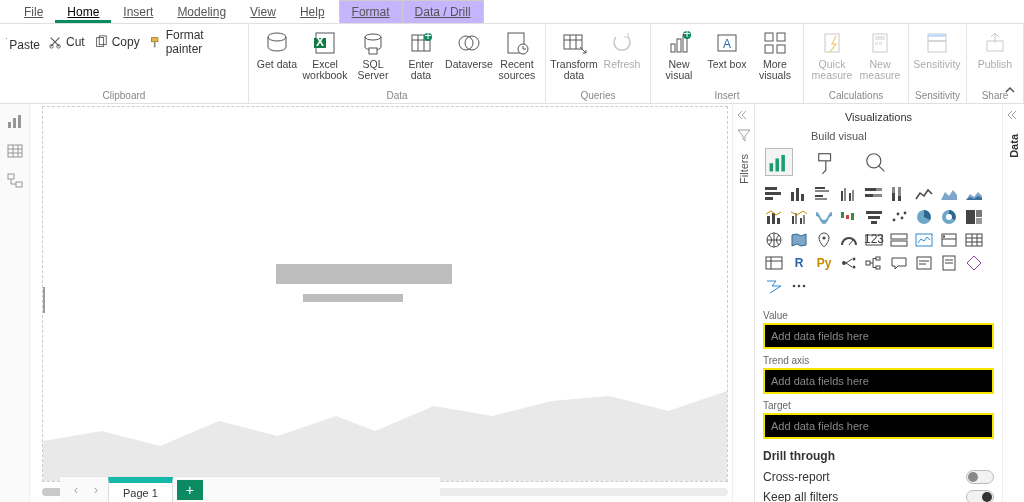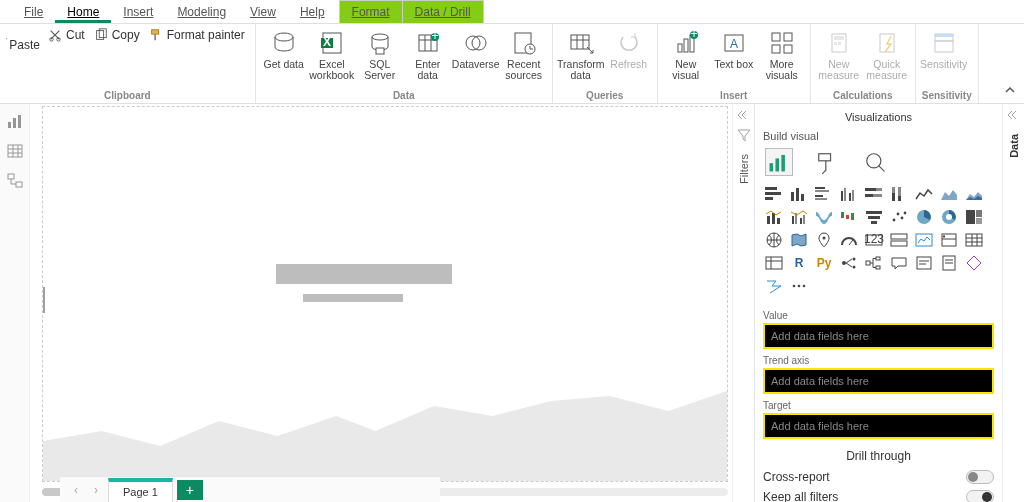--- a/index.html
+++ b/index.html
@@ -1,27 +1,27 @@
 <!DOCTYPE html>
 <html><head>
 <meta charset="utf-8">
 <style>
 * { margin:0; padding:0; box-sizing:border-box; font-family:"Segoe UI",Arial,sans-serif; font-size:12px; color:#333; }
 body { background:#fff; width:1024px; height:502px; overflow:hidden; position:relative; display:flex; flex-direction:column; }
 
 .tab-row { height:24px; display:flex; align-items:flex-end; padding-left:12px; gap:0; border-bottom:1px solid #e0e0e0; }
 .tab { padding:4px 12px; cursor:pointer; color:#555;text-decoration:underline; }
 .tab.home { border-bottom:3px solid #0c8a62; color:#000; font-weight:500; padding-bottom:1px; }
-.tab.context { border:1px solid #ccc; border-bottom:none; background:#84cc16; margin-left:2px; }
+.tab.context { border:1px solid #ccc; border-bottom:none; background:#c4b5fd; margin-left:2px; }
 .tab.context + .tab.context{ margin-left:-1px; }
 
 .ribbon { height:80px; display:flex; align-items:stretch; border-bottom:1px solid #e0e0e0; position:relative; }
 .group { border-right:1px solid #e5e5e5; display:flex; flex-direction:column; padding:3px 6px 1px; }
 .group-body { display:flex; align-items:flex-start; flex:1; gap:4px; }
-.group-label { text-align:center; font-size:10px; color:#888; padding:1px 0;font-weight:bold; }
+.group-label { text-align:center; font-size:10px; color:#888; padding:1px 0; }
 .rbtn { display:flex; flex-direction:column; align-items:center; justify-content:flex-start; width:44px; padding:2px 1px; cursor:pointer; gap:2px; }
 .rbtn .ic { width:28px; height:28px; display:flex; align-items:center; justify-content:center; }
 .rbtn span.lbl { font-size:10.5px; line-height:11px; text-align:center; color:#444; }
 .rbtn.disabled span.lbl, .rbtn.disabled .ic { opacity:.45; }
 .clip-col { display:flex; gap:1px; }
 .clip-item { display:flex; align-items:center; gap:4px; padding:1px 4px; cursor:pointer; font-size:11px; color:#444; }
 .clip-item .ic-sm { width:14px; height:14px; display:flex; align-items:center; justify-content:center; }
 .paste-btn{display:flex;flex-direction:row;align-items:center;width:34px;padding:2px 0;cursor:pointer;gap:2px;}
 .paste-btn .ic{width:26px;height:32px;}
 .ribbon .collapse{ position:absolute; right:8px; top:auto; bottom:4px; cursor:pointer; }
@@ -40,46 +40,46 @@
 .hscroll{position:absolute;left:12px;right:4px;bottom:6px;height:8px;background:#ececec;border-radius:4px;}
 .hscroll .thumb{height:100%;width:120px;background:#c9c9c9;border-radius:4px;}
 
 .filters-rail{ width:22px; border-left:1px solid #eee; background:#fff; display:flex; flex-direction:column; align-items:center; padding-top:4px; gap:6px;}
 .filters-rail .lab{ writing-mode:vertical-rl; transform:rotate(180deg); font-size:11px; color:#555; margin-top:6px;}
 .filters-rail .ic{width:14px;height:14px;opacity:.6;}
 
 .viz-pane{ width:248px; border-left:1px solid #e3e3e3; display:flex; flex-direction:column; padding:0 8px 6px; overflow:hidden;}
 .viz-pane .hdr{display:flex;align-items:center;justify-content:space-between;padding:6px 0;}
 .viz-pane .hdr h3{font-size:11px;font-weight:400;}
-.viz-pane .sub{font-size:11px;color:#555;padding-bottom:4px;}
+.viz-pane .sub{font-size:11px;color:#555;padding-bottom:4px;margin-left:48px;}
 .viz-tabs{display:flex;gap:20px;padding:2px 2px 8px;}
 .viz-tabs .vt{width:28px;height:28px;display:flex;align-items:center;justify-content:center;cursor:pointer;border:1px solid transparent;}
 .viz-tabs .vt.active{border:1px solid #bbb;background:#f4f4f4;}
 .viz-grid{display:grid;grid-template-columns:repeat(9,22px);gap:3px 3px;padding-bottom:8px;}
 .viz-grid .cell{width:22px;height:20px;display:flex;align-items:center;justify-content:center;cursor:pointer;}
 .viz-grid .cell svg{width:20px;height:18px;}
 .field-label{font-size:10px;color:#666;margin:6px 0 2px;}
 .field-well{border:2px solid #f5e600;background:#000000;padding:5px 6px;font-size:11px;color:#888;cursor:pointer;}
-.section-h{font-size:12px;font-weight:400;margin:10px 0 4px;color:#333;text-align:center;}
+.section-h{font-size:12px;font-weight:700;margin:10px 0 4px;color:#333;}
 .row-toggle{display:flex;align-items:flex-end;justify-content:space-between;font-size:11px;color:#444;padding:3px 0;}
 .toggle{width:28px;height:14px;border:1px solid #bbb;border-radius:8px;position:relative;background:#f2f2f2;}
 .toggle .knob{position:absolute;top:1px;width:10px;height:10px;border-radius:50%;background:#888;}
 .toggle.off .knob{left:1px;}
 .toggle.on .knob{right:1px;background:#333;}
 .toggle .txt{position:absolute;top:18px;font-size:12px;color:#777;text-decoration:underline;}
 .toggle.off .txt{right:3px;}
 .toggle.on .txt{left:3px;}
 
 .data-rail{width:22px;border-left:1px solid #eee;display:flex;flex-direction:column;align-items:center;padding-top:4px;gap:6px;}
 .data-rail .lab{writing-mode:vertical-rl;transform:rotate(180deg);font-size:11px;color:#333;font-weight:600;margin-top:6px;}
 .data-rail .ic{width:14px;height:14px;opacity:.6;}
 
 .page-bar{height:26px;border-top:1px solid #e5e5e5;background:#fafafa;display:flex;align-items:center;padding:0 8px;gap:4px;position:absolute;left:30px;right:292px;bottom:0;}
 .page-bar .nav{width:16px;text-align:center;color:#aaa;cursor:pointer;}
-.page-tab{padding:4px 14px;border:1px solid #ddd;border-bottom:none;background:#fff;font-size:11px;color:#333;cursor:pointer;border-top:4px solid #14b8a6;}
+.page-tab{padding:4px 14px;border:1px solid #ddd;border-bottom:none;background:#fff;font-size:11px;color:#333;cursor:pointer;border-top:6px solid #14b8a6;}
 .add-page{width:26px;height:20px;background:#0c8a62;color:#fff;display:flex;align-items:center;justify-content:center;font-size:14px;cursor:pointer;}
 .chev{width:12px;height:12px;}
 </style>
 </head>
 <body>
 
 <div class="tab-row">
   <div class="tab">File</div>
   <div class="tab home">Home</div>
   <div class="tab">Insert</div>
@@ -268,35 +268,35 @@
     </div>
     <div class="group-label">Insert</div>
   </div>
 
   <div class="group">
     <div class="group-body">
       <div class="rbtn disabled">
           <span class="ic">
             <svg viewBox="0 0 28 28">
               <rect x="7" y="5" width="14" height="18" fill="none" stroke="#888"></rect>
+              <path d="M18 7 L14 15 L18 15 L12 23" stroke="#d6a400" fill="none" stroke-width="1.5"></path>
+            </svg>
+          </span>
+          <span class="lbl">Quick measure</span>
+        </div>
+      <div class="rbtn disabled">
+          <span class="ic">
+            <svg viewBox="0 0 28 28">
+              <rect x="7" y="5" width="14" height="18" fill="none" stroke="#888"></rect>
               <rect x="9" y="7" width="10" height="4" fill="#ccc"></rect>
               <rect x="9" y="13" width="3" height="3" fill="#ccc"></rect>
               <rect x="13" y="13" width="3" height="3" fill="#ccc"></rect>
             </svg>
           </span>
           <span class="lbl">New measure</span>
-        </div>
-      <div class="rbtn disabled">
-          <span class="ic">
-            <svg viewBox="0 0 28 28">
-              <rect x="7" y="5" width="14" height="18" fill="none" stroke="#888"></rect>
-              <path d="M18 7 L14 15 L18 15 L12 23" stroke="#d6a400" fill="none" stroke-width="1.5"></path>
-            </svg>
-          </span>
-          <span class="lbl">Quick measure</span>
         </div>
     </div>
     <div class="group-label">Calculations</div>
   </div>
 
   <div class="group">
     <div class="group-body">
       <div class="rbtn disabled">
           <span class="ic">
             <svg viewBox="0 0 28 28">
@@ -305,20 +305,34 @@
               <rect x="5" y="5" width="18" height="7" fill="none" stroke="#888"></rect>
               <rect x="5" y="5" width="18" height="3" fill="#7bb6e8"></rect>
             </svg>
           </span>
           <span class="lbl">Sensitivity</span>
         </div>
     </div>
     <div class="group-label">Sensitivity</div>
   </div>
 
+  <div class="group">
+    <div class="group-body">
+      <div class="rbtn disabled">
+          <span class="ic">
+            <svg viewBox="0 0 28 28">
+              <rect x="6" y="12" width="16" height="10" fill="none" stroke="#888"></rect>
+              <path d="M14 4 V14 M10 8 L14 4 L18 8" stroke="#888" fill="none"></path>
+            </svg>
+          </span>
+          <span class="lbl">Publish</span>
+        </div>
+    </div>
+    <div class="group-label">Share</div>
+  </div>
   <span class="collapse"><svg class="chev" viewBox="0 0 12 12">
         <path d="M2 8 L6 4 L10 8" stroke="#555" fill="none" stroke-width="1.5"></path>
       </svg></span>
 </div>
 
 <div class="main">
 
   <div class="left-rail">
     <span class="ic"><svg viewBox="0 0 18 18">
           <rect x="2" y="10" width="3" height="6" fill="#555"></rect>

